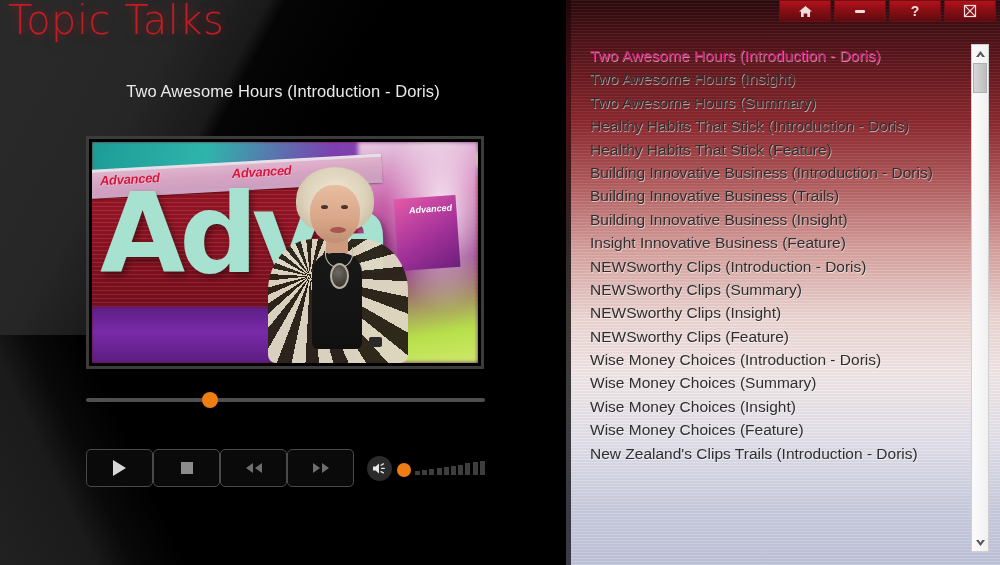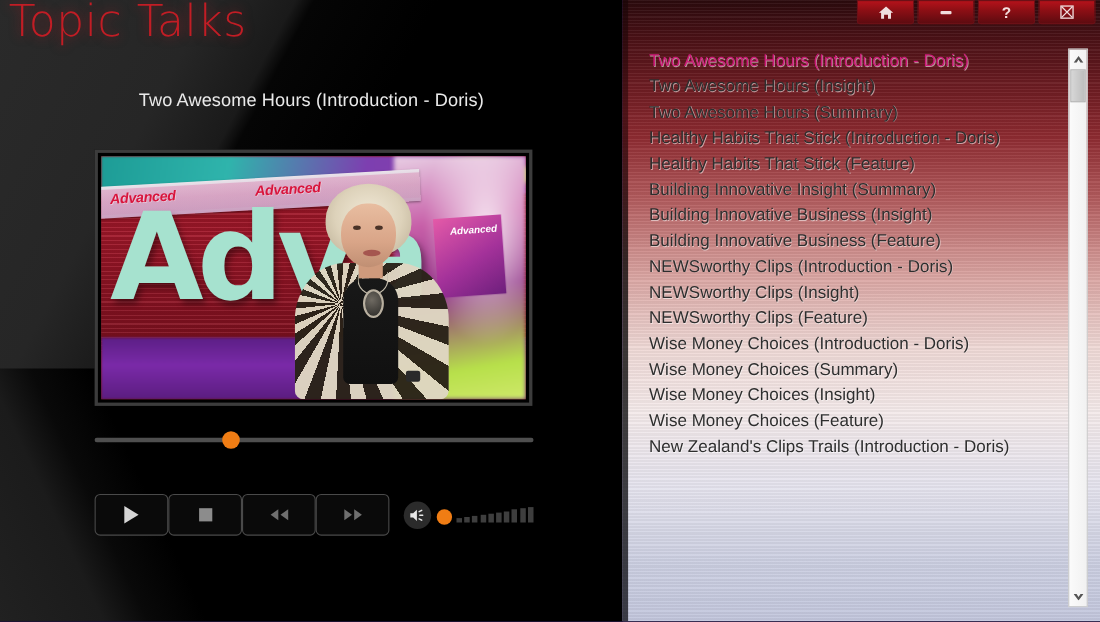--- a/index.html
+++ b/index.html
@@ -5,21 +5,21 @@
   html, body {
     margin: 0; padding: 0;
     background: #000;
     width: 1000px; height: 565px;
     overflow: hidden;
     font-family: "Liberation Sans", sans-serif;
   }
   #app {
     position: relative;
     width: 1000px; height: 565px;
-    background: #8b5cf6;
+    background: #eab308;
     overflow: hidden;
   }
 
   
   #player-panel {
     position: absolute;
     left: 0; top: 0;
     width: 566px; height: 565px;
     background: #000;
     overflow: hidden;
@@ -481,24 +481,26 @@
         </svg>
       </div>
     </div>
 
     <div id="playlist">
         <div class="pl-item selected">Two Awesome Hours (Introduction - Doris)</div>
         <div class="pl-item">Two Awesome Hours (Insight)</div>
         <div class="pl-item">Two Awesome Hours (Summary)</div>
         <div class="pl-item">Healthy Habits That Stick (Introduction - Doris)</div>
         <div class="pl-item">Healthy Habits That Stick (Feature)</div>
-        <div class="pl-item">Building Innovative Insight (Summary)</div>
+        <div class="pl-item">Building Innovative Business (Introduction - Doris)</div>
+        <div class="pl-item">Building Innovative Business (Trails)</div>
         <div class="pl-item">Building Innovative Business (Insight)</div>
-        <div class="pl-item">Building Innovative Business (Feature)</div>
+        <div class="pl-item">Insight Innovative Business (Feature)</div>
         <div class="pl-item">NEWSworthy Clips (Introduction - Doris)</div>
+        <div class="pl-item">NEWSworthy Clips (Summary)</div>
         <div class="pl-item">NEWSworthy Clips (Insight)</div>
         <div class="pl-item">NEWSworthy Clips (Feature)</div>
         <div class="pl-item">Wise Money Choices (Introduction - Doris)</div>
         <div class="pl-item">Wise Money Choices (Summary)</div>
         <div class="pl-item">Wise Money Choices (Insight)</div>
         <div class="pl-item">Wise Money Choices (Feature)</div>
         <div class="pl-item">New Zealand's Clips Trails (Introduction - Doris)</div>
       </div>
 
     <div id="pl-scrollbar">

